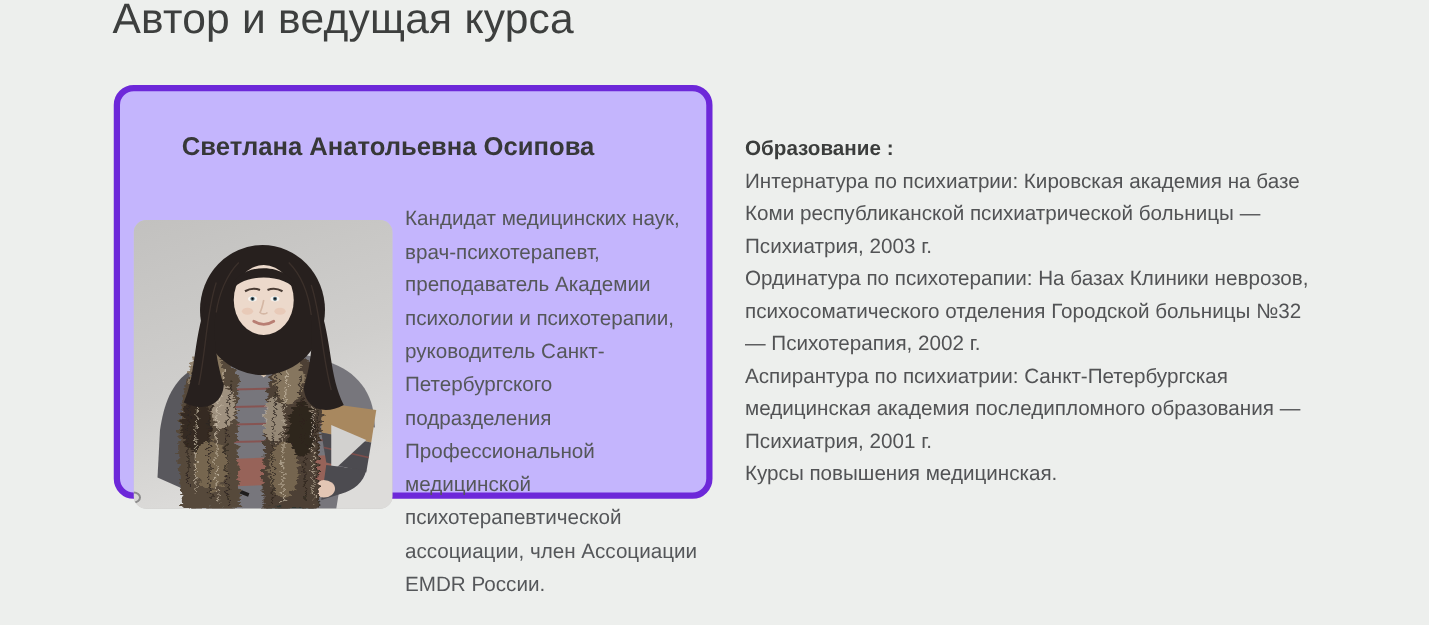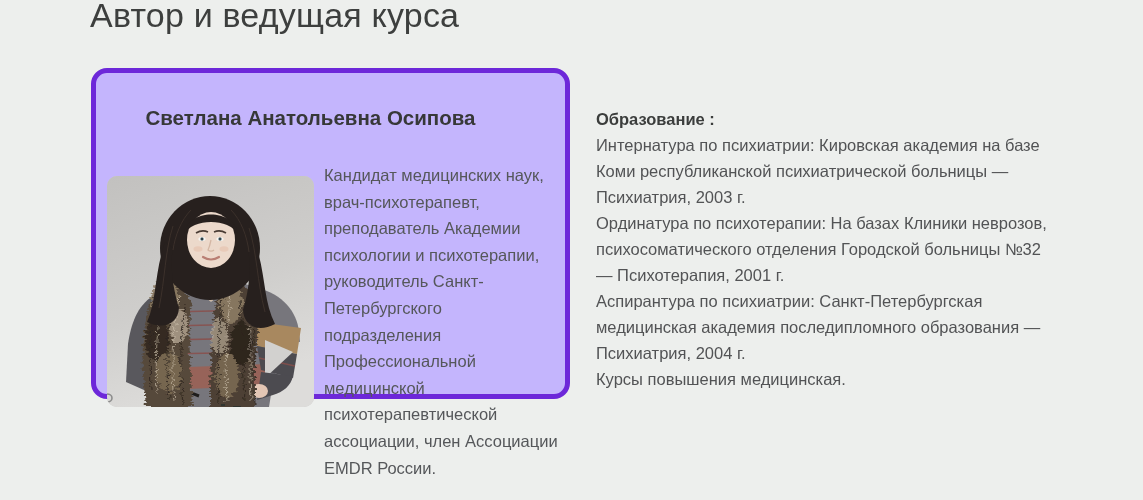--- a/index.html
+++ b/index.html
@@ -191,16 +191,16 @@
       </g>
     </svg>
   </div>
 
   <div class="author-desc">Кандидат медицинских наук, врач-психотерапевт, преподаватель Академии психологии и психотерапии, руководитель Санкт-Петербургского подразделения Профессиональной медицинской психотерапевтической ассоциации, член Ассоциации EMDR России.</div>
 </section>
 
 <section class="education-col">
   <div class="education-heading">Образование :</div>
   <div class="education-item">Интернатура по психиатрии: Кировская академия на базе Коми республиканской психиатрической больницы — Психиатрия, 2003 г.</div>
-  <div class="education-item">Ординатура по психотерапии: На базах Клиники неврозов, психосоматического отделения Городской больницы №32 — Психотерапия, 2001 г.</div>
-  <div class="education-item">Аспирантура по психиатрии: Санкт-Петербургская медицинская академия последипломного образования — Психиатрия, 2004 г.</div>
+  <div class="education-item">Ординатура по психотерапии: На базах Клиники неврозов, психосоматического отделения Городской больницы №32 — Психотерапия, 2002 г.</div>
+  <div class="education-item">Аспирантура по психиатрии: Санкт-Петербургская медицинская академия последипломного образования — Психиатрия, 2001 г.</div>
   <div class="education-item">Курсы повышения медицинская.</div>
 </section>
 
 </body></html>

